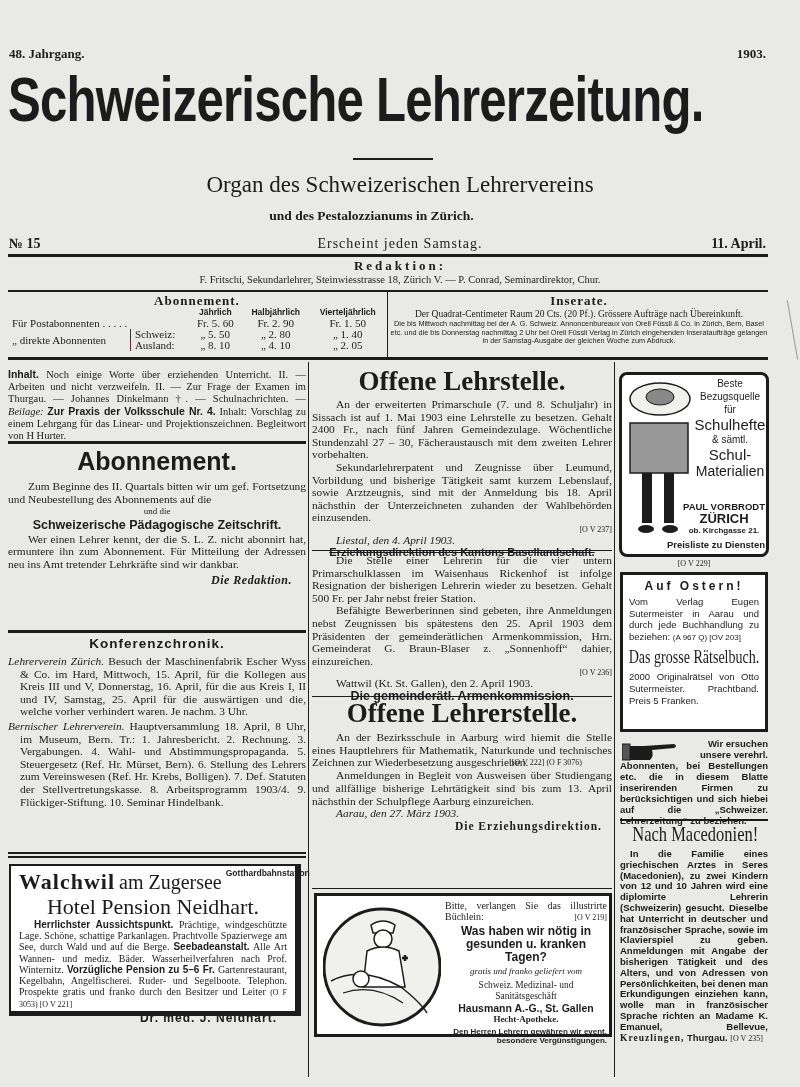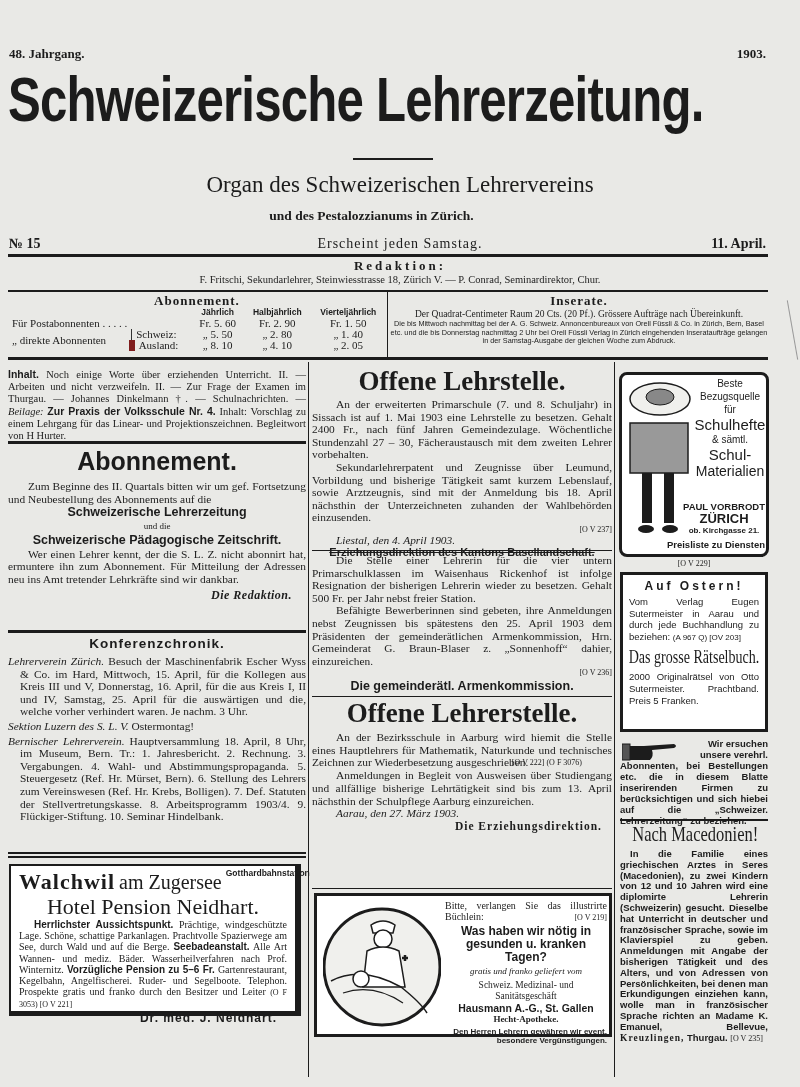--- a/index.html
+++ b/index.html
@@ -68,21 +68,21 @@
       <td class="c">Fr. 1. 50</td>
     </tr>
     <tr>
       <td rowspan="2">„ direkte Abonnenten</td>
       <td style="border-left:1px solid #333;">Schweiz:</td>
       <td class="c">„ 5. 50</td>
       <td class="c">„ 2. 80</td>
       <td class="c">„ 1. 40</td>
     </tr>
     <tr>
-      <td style="border-left:6px solid #7f1d1d;">Ausland:</td>
+      <td style="border-left:1px solid #7f1d1d;">Ausland:</td>
       <td class="c">„ 8. 10</td>
       <td class="c">„ 4. 10</td>
       <td class="c">„ 2. 05</td>
     </tr>
   </tbody>
     </table>
 </div>
 <div class="rule" style="left:387px;top:292px;width:1px;height:65px;"></div>
 
 <div class="abs" style="left:390px;top:293px;width:378px;">
@@ -93,32 +93,30 @@
 <div class="rule" style="left:8px;top:357px;width:760px;height:3px;"></div>
 
 <div class="col j" style="left:8px;top:368px;width:298px;font-size:10.5px;line-height:12px;">
   <p><span class="sans b">Inhalt.</span> <span>Noch einige Worte über erziehenden Unterricht. II. — Arbeiten und nicht verzweifeln. II. — Zur Frage der Examen im Thurgau. — Johannes Dinkelmann †. — Schulnachrichten. —</span> <span class="i">Beilage:</span> <span class="sans b">Zur Praxis der Volksschule Nr. 4.</span> <span>Inhalt: Vorschlag zu einem Lehrgang für das Linear- und Projektionszeichnen. Begleitwort von H Hurter.</span></p>
 </div>
 <div class="rule" style="left:8px;top:441px;width:298px;height:3px;"></div>
 
 <div class="abs c h-big" style="left:8px;top:447px;width:298px;font-size:25px;">Abonnement.</div>
 <div class="col j" style="left:8px;top:480px;width:298px;">
   <p style="text-indent:20px;">Zum Beginne des II. Quartals bitten wir um gef. Fortsetzung und Neubestellung des Abonnements auf die</p>
-  <p class="c sans b" style="font-size:12.5px;line-height:15px;">Schweizerische Lehrerzeitung</p>
   <p class="c" style="font-size:9px;">und die</p>
   <p class="c sans b" style="font-size:12.5px;line-height:15px;">Schweizerische Pädagogische Zeitschrift.</p>
   <p style="text-indent:20px;">Wer einen Lehrer kennt, der die S. L. Z. nicht abonnirt hat, ermuntere ihn zum Abonnement. Für Mitteilung der Adressen neu ins Amt tretender Lehrkräfte sind wir dankbar.</p>
   <p class="r b i" style="font-size:12px;margin-top:3px;padding-right:14px;letter-spacing:0.5px;">Die Redaktion.</p>
 </div>
 <div class="rule" style="left:8px;top:630px;width:298px;height:3px;"></div>
 
 <div class="abs c sans b" style="left:8px;top:636px;width:298px;font-size:13.5px;letter-spacing:1px;">Konferenzchronik.</div>
 <div class="col j" style="left:8px;top:655px;width:298px;">
   <p style="padding-left:12px;text-indent:-12px;"><span class="i">Lehrerverein Zürich.</span> <span>Besuch der Maschinenfabrik Escher Wyss &amp; Co. im Hard, Mittwoch, 15. April, für die Kollegen aus Kreis III und V, Donnerstag, 16. April, für die aus Kreis I, II und IV, Samstag, 25. April für die auswärtigen und die, welche vorher verhindert waren. Je nachm. 3 Uhr.</span></p>
-  <p style="padding-left:12px;text-indent:-12px;margin-top:2px;"><span class="i">Sektion Luzern des S. L. V.</span> <span>Ostermontag!</span></p>
   <p style="padding-left:12px;text-indent:-12px;margin-top:2px;"><span class="i">Bernischer Lehrerverein.</span> <span>Hauptversammlung 18. April, 8 Uhr, im Museum, Bern. Tr.: 1. Jahresbericht. 2. Rechnung. 3. Vergabungen. 4. Wahl- und Abstimmungspropaganda. 5. Steuergesetz (Ref. Hr. Mürset, Bern). 6. Stellung des Lehrers zum Vereinswesen (Ref. Hr. Krebs, Bolligen). 7. Def. Statuten der Stellvertretungskasse. 8. Arbeitsprogramm 1903/4. 9. Flückiger-Stiftung. 10. Seminar Hindelbank.</span></p>
 </div>
 <div class="rule" style="left:8px;top:852px;width:298px;height:2px;"></div>
 <div class="rule" style="left:8px;top:856px;width:298px;height:2px;"></div>
 
 <div class="box" style="left:9px;top:864px;width:292px;height:152px;border-right-width:6px;border-bottom-width:5px;padding:3px 8px;">
   <div style="white-space:nowrap;">
     <span class="b" style="font-size:22px;letter-spacing:1px;">Walchwil</span>
     <span style="font-size:20px;">am Zugersee</span>
     <span class="sans b" style="display:inline-block;width:70px;font-size:8.5px;line-height:9px;text-align:center;vertical-align:top;">Gotthardbahnstation</span>
@@ -140,20 +138,21 @@
   <p class="r code">[O V 237]</p>
   <p class="i" style="padding-left:24px;margin-top:-3px;">Liestal, den 4. April 1903.</p>
   <p class="c sans b" style="font-size:11px;text-decoration:line-through;text-decoration-thickness:1px;">Erziehungsdirektion des Kantons Baselland­schaft.</p>
 </div>
 <div class="rule" style="left:312px;top:550px;width:300px;height:1px;"></div>
 
 <div class="col j" style="left:312px;top:554px;width:300px;">
   <p style="text-indent:24px;">Die Stelle einer Lehrerin für die vier untern Primarschulklassen im Waisenhaus Rickenhof ist infolge Resignation der bisherigen Lehrerin wieder zu besetzen. Gehalt 500 Fr. per Jahr nebst freier Station.</p>
   <p style="text-indent:24px;">Befähigte Bewerberinnen sind gebeten, ihre Anmeldungen nebst Zeugnissen bis spätestens den 25. April 1903 dem Präsidenten der gemeinderätlichen Armenkommission, Hrn. Gemeinderat G. Braun-Blaser z. „Sonnenhoff“ dahier, einzureichen.</p>
   <p class="r code">[O V 236]</p>
+  <p style="padding-left:24px;margin-top:-3px;">Wattwil (Kt. St. Gallen), den 2. April 1903.</p>
   <p class="c sans b" style="font-size:12.5px;">Die gemeinderätl. Armenkommission.</p>
 </div>
 <div class="rule" style="left:312px;top:696px;width:300px;height:1px;"></div>
 
 <div class="abs c h-big" style="left:312px;top:698px;width:300px;font-size:27px;font-family:'Liberation Serif',serif;">Offene Lehrerstelle.</div>
 <div class="col j" style="left:312px;top:731px;width:300px;">
   <p style="text-indent:24px;">An der Bezirksschule in Aarburg wird hiemit die Stelle eines Hauptlehrers für Mathematik, Naturkunde und technisches Zeichnen zur Wiederbesetzung ausgeschrieben.</p>
   <p class="r code" style="padding-right:30px;margin-top:-12px;">[O V 222]   (O F 3076)</p>
   <p style="text-indent:24px;">Anmeldungen in Begleit von Ausweisen über Studiengang und allfällige bisherige Lehrtätigkeit sind bis zum 13. April nächsthin der Schulpflege Aarburg einzureichen.</p>
   <p class="i" style="padding-left:24px;">Aarau, den 27. März 1903.</p>

